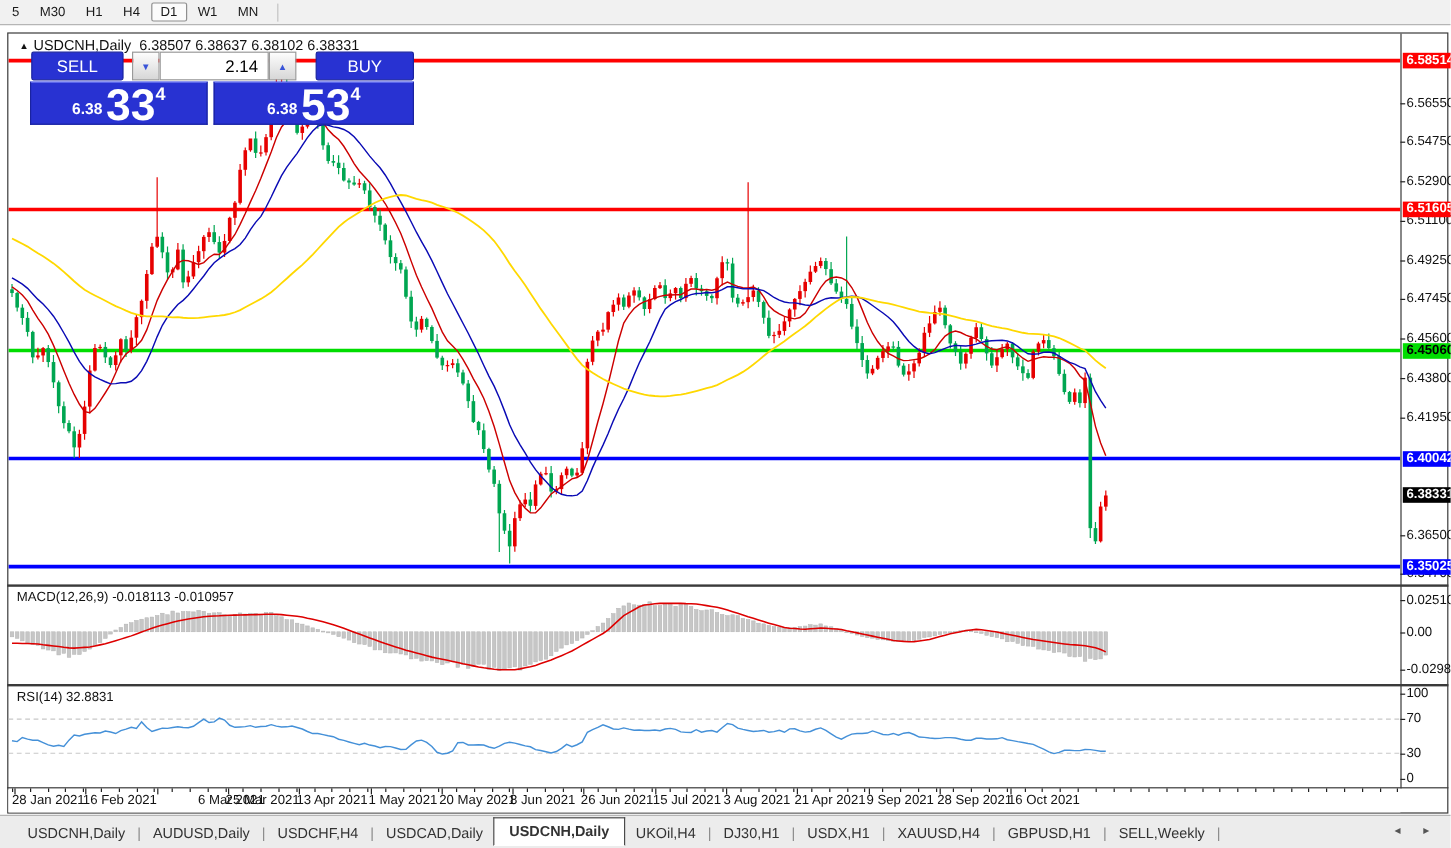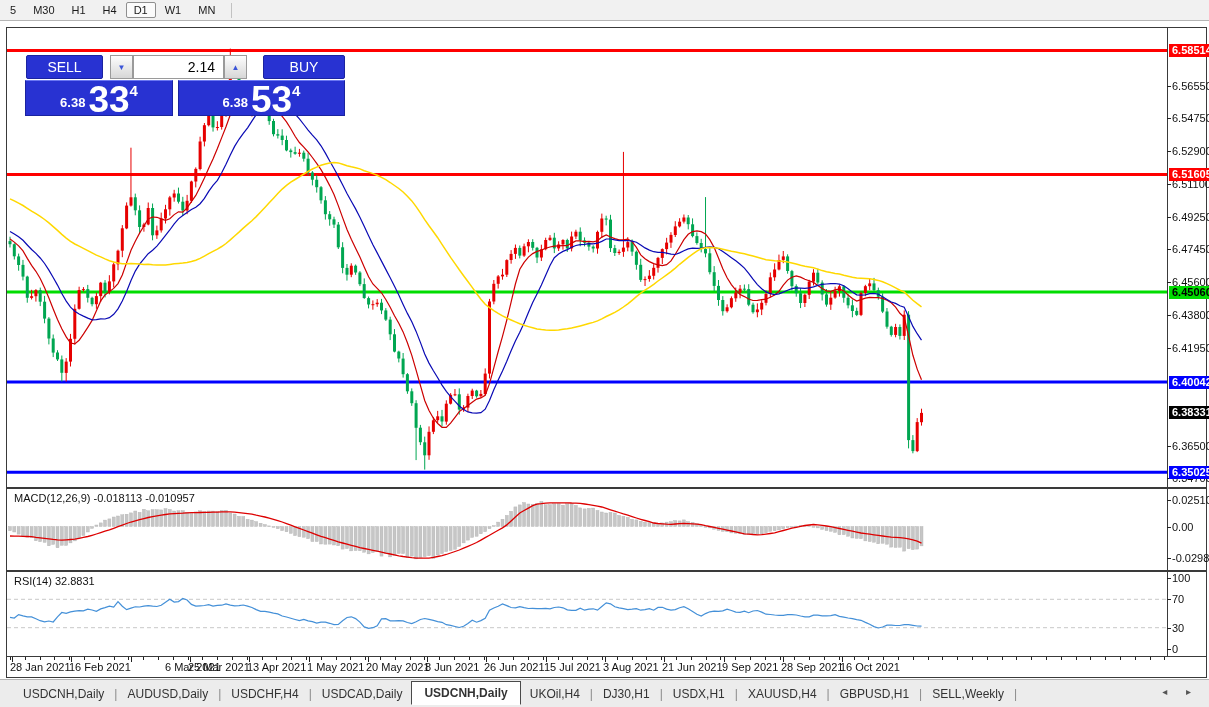--- a/index.html
+++ b/index.html
@@ -17,21 +17,21 @@
   
   .axl{position:absolute;left:1172px;height:13px;font-size:11px;color:#111;line-height:13px;white-space:nowrap;}
   .axl.boxed{left:1169px;padding:0 3px;font-weight:bold;}
   .tick{position:absolute;left:1167px;width:4px;height:1px;background:#222;}
   
   .pane-label{position:absolute;font-size:11px;color:#111;white-space:nowrap;}
   
   #title{position:absolute;left:16px;top:31px;font-size:12px;color:#111;white-space:nowrap;}
   #title .tri{font-size:8px;position:relative;top:-1px;margin-right:4px;}
   
-  #trade{position:absolute;left:25px;top:55px;width:321px;height:73px;}
+  #trade{position:absolute;left:25px;top:43px;width:321px;height:73px;}
   .btn-blue{position:absolute;background:#2832d2;border:1px solid #1a23a0;color:#fff;display:flex;align-items:center;justify-content:center;font-size:14px;border-radius:2px;box-sizing:border-box;}
   .spin{position:absolute;background:linear-gradient(#fdfdfd,#d7d7d7);border:1px solid #9a9a9a;display:flex;align-items:center;justify-content:center;font-size:8px;color:#3a54d8;box-sizing:border-box;}
   #vol-box{position:absolute;background:#fff;border:1px solid #9a9a9a;display:flex;align-items:center;justify-content:flex-end;font-size:14px;color:#000;padding-right:8px;box-sizing:border-box;}
   .quote-box{position:absolute;top:25px;height:36px;background:#2832d2;border:1px solid #1a23a0;border-top:1px solid #6a76f2;color:#fff;display:flex;align-items:flex-end;justify-content:center;box-sizing:border-box;}
   .q-prefix{font-size:13px;font-weight:bold;margin:12px 3px 5px 0;}
   .q-big{font-size:37px;font-weight:bold;line-height:30px;}
   .q-sup{font-size:15px;font-weight:bold;align-self:flex-start;margin-top:1px;}
   
   #dates{position:absolute;left:7px;top:658px;width:1160px;height:19px;background:#fff;}
   .dlabel{position:absolute;top:3px;font-size:11px;color:#111;white-space:nowrap;}
@@ -763,20 +763,23 @@
       <div class="tick" style="top:578px;"></div>
       <div class="axl" style="top:572px;">100</div>
       <div class="tick" style="top:599px;"></div>
       <div class="axl" style="top:593px;">70</div>
       <div class="tick" style="top:628px;"></div>
       <div class="axl" style="top:622px;">30</div>
       <div class="tick" style="top:649px;"></div>
       <div class="axl" style="top:643px;">0</div>
     </div>
 
+  <div id="title">
+    <span class="tri">▲</span><span>USDCNH,Daily</span>&nbsp;&nbsp;<span>6.38507 6.38637 6.38102 6.38331</span>
+  </div>
 
   <div class="pane-label" style="left:14px;top:492px;">MACD(12,26,9) -0.018113 -0.010957</div>
   <div class="pane-label" style="left:14px;top:575px;">RSI(14) 32.8831</div>
 
   <div id="trade">
     <div class="btn-blue" style="left:1px;top:0;width:77px;height:24px;">SELL</div>
     <div class="spin" style="left:85px;top:0;width:23px;height:24px;">▼</div>
     <div id="vol-box" style="left:108px;top:0;width:91px;height:24px;">2.14</div>
     <div class="spin" style="left:199px;top:0;width:23px;height:24px;">▲</div>
     <div class="btn-blue" style="left:238px;top:0;width:82px;height:24px;">BUY</div>
@@ -888,21 +891,21 @@
       <div class="dlabel" style="left:359px;">20 May 2021</div>
       <div class="dtick" style="left:420px;height:5px;"></div>
       <div class="dlabel" style="left:418px;">8 Jun 2021</div>
       <div class="dtick" style="left:479px;height:5px;"></div>
       <div class="dlabel" style="left:477px;">26 Jun 2021</div>
       <div class="dtick" style="left:539px;height:5px;"></div>
       <div class="dlabel" style="left:537px;">15 Jul 2021</div>
       <div class="dtick" style="left:598px;height:5px;"></div>
       <div class="dlabel" style="left:596px;">3 Aug 2021</div>
       <div class="dtick" style="left:657px;height:5px;"></div>
-      <div class="dlabel" style="left:655px;">21 Jun 2021</div>
+      <div class="dlabel" style="left:655px;">21 Apr 2021</div>
       <div class="dtick" style="left:717px;height:5px;"></div>
       <div class="dlabel" style="left:715px;">9 Sep 2021</div>
       <div class="dtick" style="left:776px;height:5px;"></div>
       <div class="dlabel" style="left:774px;">28 Sep 2021</div>
       <div class="dtick" style="left:835px;height:5px;"></div>
       <div class="dlabel" style="left:833px;">16 Oct 2021</div>
     </div>
 
   <div id="tabbar">
       <div class="tab" style="">USDCNH,Daily</div>

